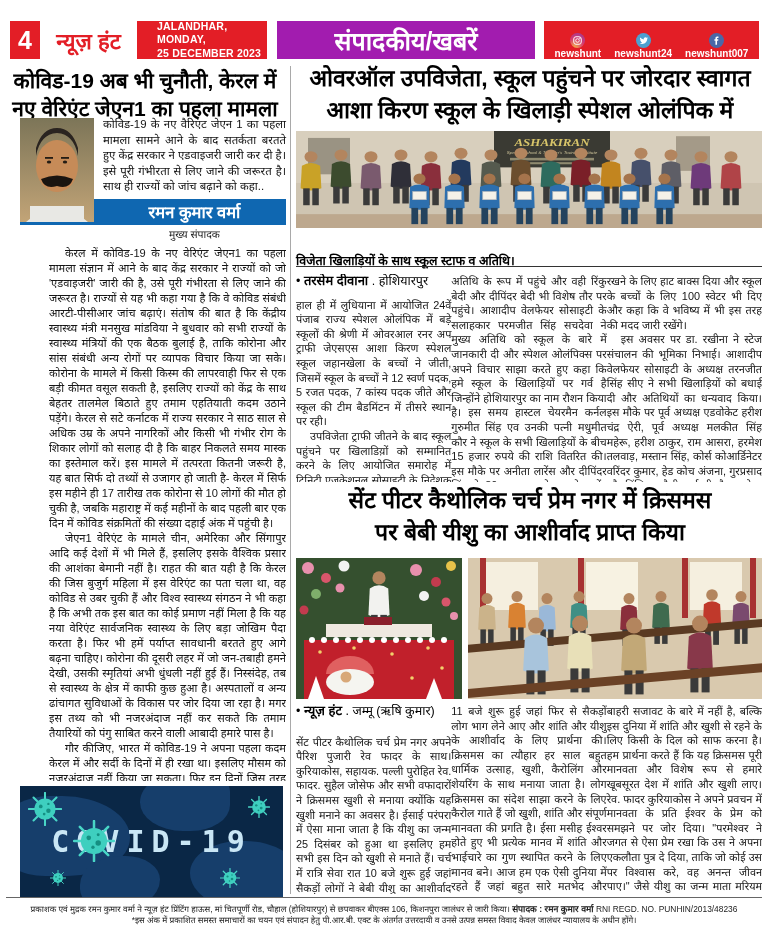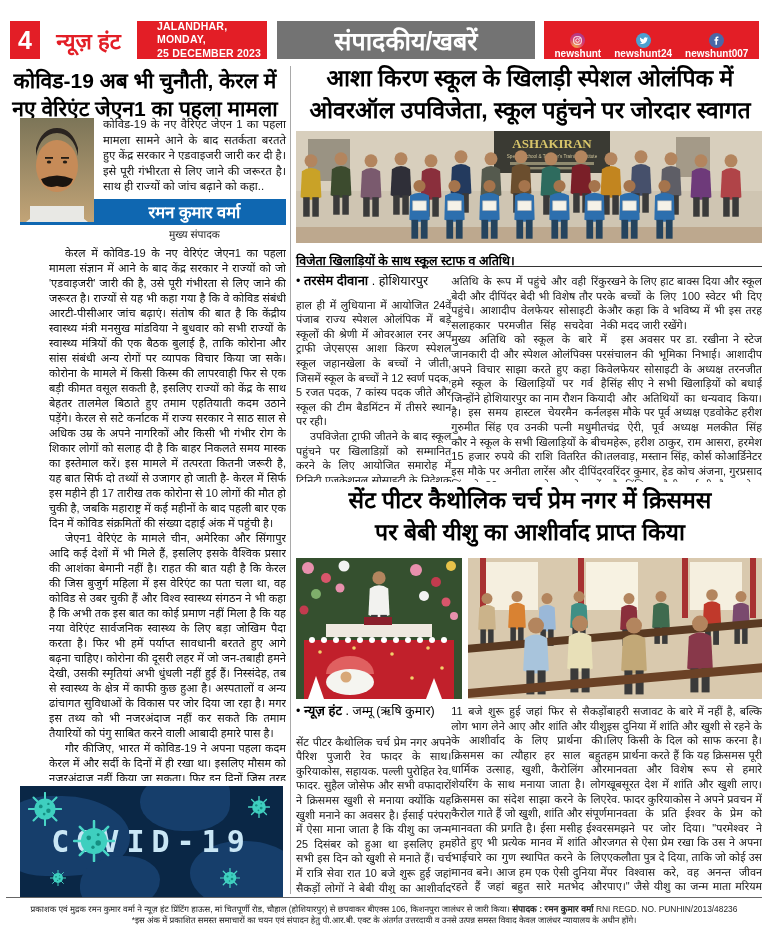--- a/index.html
+++ b/index.html
@@ -9,21 +9,21 @@
   .abs { position:absolute; }
 
   
   .hdr-page { left:10px; top:21px; width:30px; height:38px; background:#e31e26;
     color:#fff; font-weight:bold; font-size:25px; display:flex; align-items:center; justify-content:center; }
   .hdr-logo { left:42px; top:21px; width:93px; height:38px; background:#fff;
     color:#e31e26; font-weight:bold; font-size:22px; display:flex; align-items:center; justify-content:center; }
   .hdr-date { left:137px; top:21px; width:130px; height:38px; background:#e31e26;
     color:#fff; font-weight:bold; font-size:10.5px; line-height:1.25; display:flex; flex-direction:column;
     justify-content:center; padding-left:20px; letter-spacing:.2px; }
-  .hdr-section { left:277px; top:21px; width:258px; height:38px; background:#737373;
+  .hdr-section { left:277px; top:21px; width:258px; height:38px; background:#a21caf;
     color:#fff; font-weight:bold; font-size:25px; display:flex; align-items:center; justify-content:center; }
   .hdr-social { left:544px; top:21px; width:215px; height:38px; background:#e31e26;
     display:flex; align-items:flex-end; justify-content:space-around; padding:0 4px; }
   .soc { display:flex; flex-direction:column; align-items:center; gap:1px; }
   .soc svg { width:15px; height:15px; display:block; }
   .soc .handle { color:#fff; font-size:10px; font-weight:bold; line-height:1; }
 
   
   .vline { left:290px; top:66px; width:1px; height:828px; background:#a9a9a9; }
   .l-head { left:3px; top:67px; width:284px; text-align:center; font-weight:bold;
@@ -44,21 +44,21 @@
   .covid { left:20px; top:786px; width:263px; height:112px; background:#0a2746; overflow:hidden; }
   .blob { position:absolute; background:#163e6b; }
   .covid-text { position:absolute; left:0; top:38px; width:263px; text-align:center;
     font-family:"DejaVu Sans Mono", monospace; font-weight:bold; font-size:30px;
     color:#c9e6f5; letter-spacing:7px; }
   .covid svg.v { position:absolute; }
 
   
   .r-head { left:298px; top:63px; width:464px; text-align:center; font-weight:bold;
     font-size:23px; line-height:1.38; color:#000; }
-  .s-photo { left:296px; top:131px; width:466px; height:112px; }
+  .s-photo { left:296px; top:131px; width:466px; height:97px;font-style:italic; }
   .s-photo svg { width:100%; height:100%; display:block; }
   .s-caption { left:296px; top:252px; width:466px; text-align:left; font-weight:bold;
     font-size:12.5px; color:#000; }
   .s-hr { left:296px; top:266px; width:466px; height:1px; background:#333; }
   .cols { display:flex; overflow:hidden; }
   .s-cols { left:296px; top:274px; width:466px; height:208px; }
   .col { flex:1; font-size:10.9px; line-height:14.6px; text-align:justify; color:#151515; }
   .col p { text-indent:14px; }
   .col p.noind { text-indent:0; }
   .byline { font-size:12.5px; margin-bottom:9px; text-indent:0; color:#000; }
@@ -206,22 +206,22 @@
     <svg class="v" style="left:30px;top:84px;width:16px;height:16px">
         <use href="#sym-virus"></use>
       </svg>
     <div class="covid-text">COVID-19</div>
     <svg class="v" style="left:53px;top:34px;width:42px;height:42px">
         <use href="#sym-virus"></use>
       </svg>
   </div>
 
   <h1 class="abs r-head">
+    <div>ओवरऑल उपविजेता, स्कूल पहुंचने पर जोरदार स्वागत</div>
     <div>आशा किरण स्कूल के खिलाड़ी स्पेशल ओलंपिक में</div>
-    <div>ओवरऑल उपविजेता, स्कूल पहुंचने पर जोरदार स्वागत</div>
   </h1>
 
   <div class="abs s-photo">
     <svg viewBox="0 0 466 112" preserveAspectRatio="none">
       <rect width="466" height="112" fill="#cfc5b2"></rect>
       <rect x="0" y="0" width="466" height="60" fill="#d8cfbd"></rect>
       <rect x="12" y="8" width="42" height="42" fill="#9a9383"></rect>
       <rect x="380" y="6" width="34" height="40" fill="#a49a88"></rect>
       <rect y="96" width="466" height="16" fill="#bda88e"></rect>
       <rect x="198" y="0" width="116" height="42" fill="#3a3a33"></rect>

